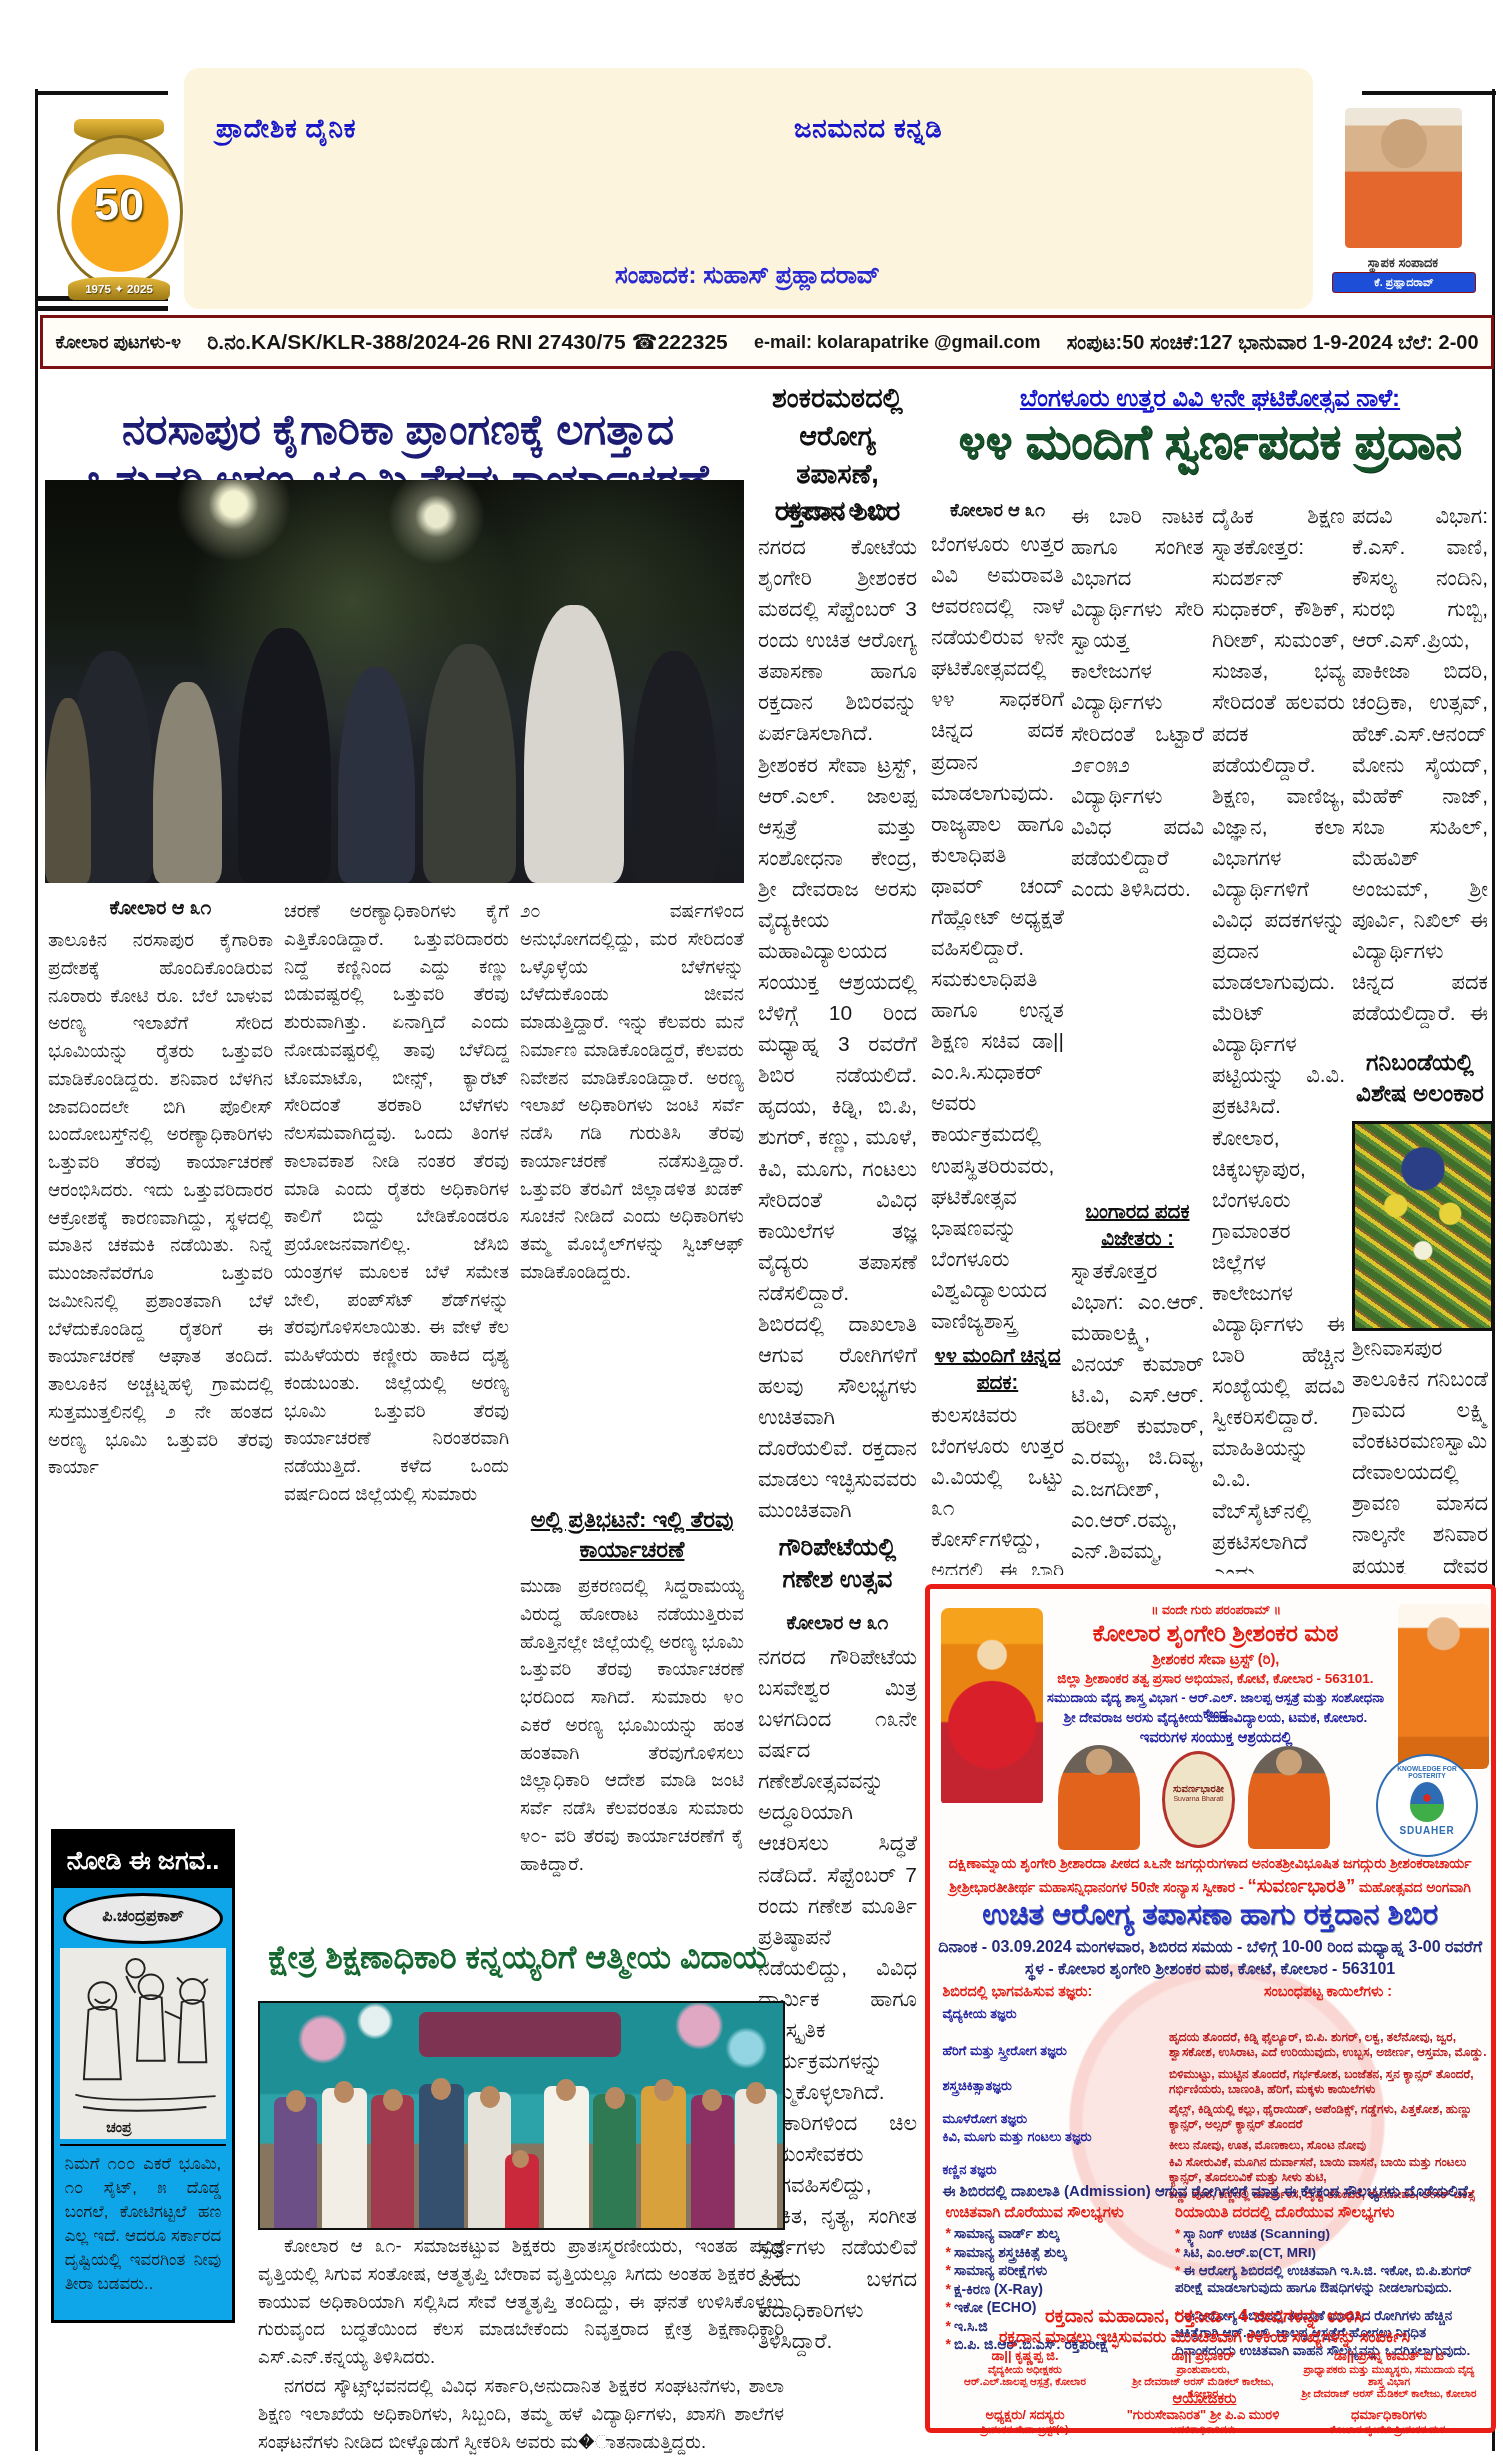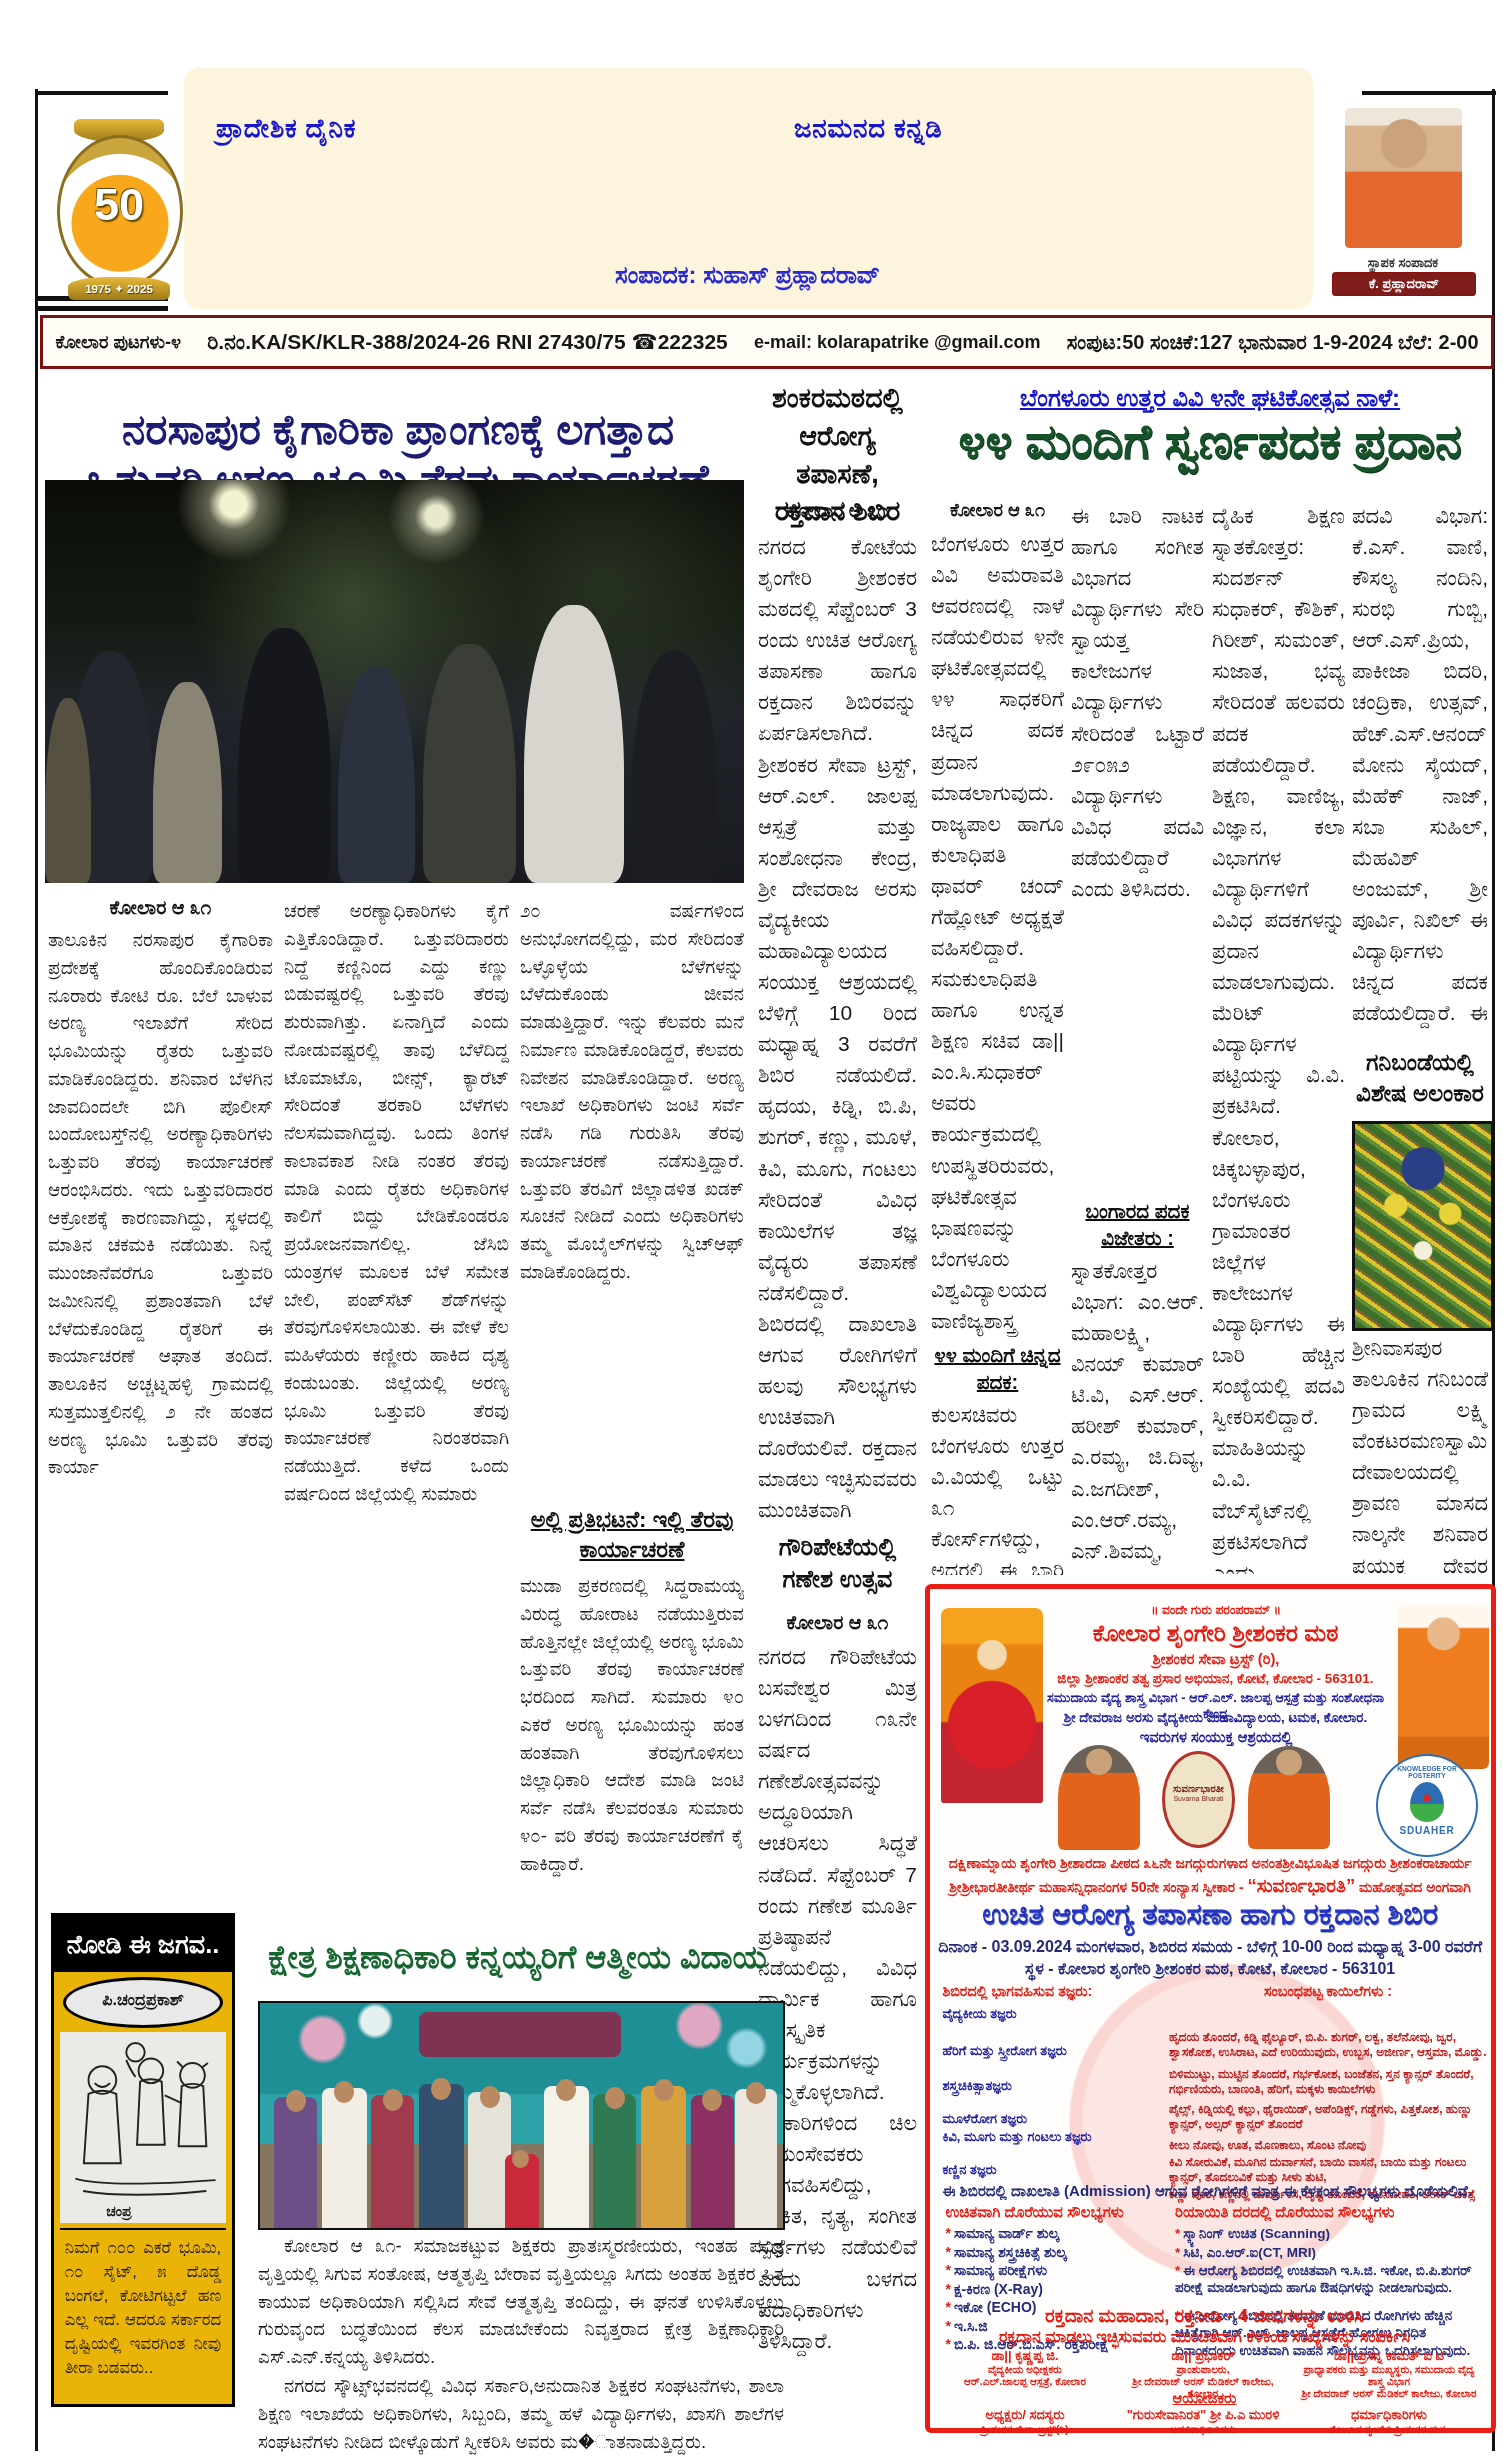--- a/index.html
+++ b/index.html
@@ -21,22 +21,22 @@
      border:3.1px solid #8a6d1d;}
   #logo .fifty{position:absolute;left:0;top:66px;width:130px;text-align:center;font-size:45px;font-weight:bold;color:#fff;text-shadow:1.5px 1.5px 1.5px #5b4708,-0.8px -0.8px 0 #5b4708;}
   #logo .ribbon-top{position:absolute;left:20px;top:6.2px;width:90px;height:23px;background:linear-gradient(#e7b93c,#9c7a16);border-radius:6.2px 6.2px 50% 50%;}
   #logo .ribbon-bot{position:absolute;left:14px;top:164px;width:102px;height:23px;background:linear-gradient(#e7b93c,#9c7a16);border-radius:40% 40% 6.2px 6.2px;
      color:#fff;font-size:11.6px;font-weight:bold;text-align:center;line-height:23px;text-shadow:0.8px 0.8px 0.8px #4d3a05;}
   
   #founder-photo{left:1345px;top:108px;width:117px;height:140px;border-radius:4.6px;
      background:linear-gradient(180deg,#efe6da 0 12%,#d9b38c 13% 45%,#e4672d 46% 100%);}
   #founder-photo:before{content:"";position:absolute;left:36px;top:10.8px;width:46px;height:49px;border-radius:50%;background:#caa37b;}
   #founder-label{left:1332px;top:255px;width:142px;text-align:center;font-size:13px;color:#333;font-weight:bold;}
-  #founder-name{left:1332px;top:272px;width:142px;background:#7f1d1d;color:#ffffff;text-align:center;
-     font-size:13px;font-weight:bold;padding:3.1px 0;border:1.5px solid #8c0f0a;border-radius:3.1px;}
+  #founder-name{left:1332px;top:272px;width:142px;background:#1d4ed8;color:#ffffff;text-align:center;
+     font-size:11px;font-weight:bold;padding:3.1px 0;border:1.5px solid #8c0f0a;border-radius:3.1px;}
   
   #infobar{left:40px;top:315px;width:1454px;height:54px;border:3.1px solid #7b1110;background:#fffdf6;
      display:flex;align-items:center;justify-content:space-between;padding:0 12.4px;box-sizing:border-box;}
   #infobar span{white-space:nowrap;}
   .ib-kn{font-size:18px;font-weight:bold;}
   .ib-reg{font-size:21px;font-weight:bold;}
   .ib-mail{font-size:18px;font-weight:bold;}
   .ib-issue{font-size:20px;font-weight:bold;}
   
   #lead-headline{left:43px;top:378px;width:710px;text-align:center;color:#1c1c74;font-weight:bold;
@@ -68,21 +68,21 @@
      radial-gradient(circle at 30% 40%,#e8d23a 0 7%,transparent 8%),
      radial-gradient(circle at 70% 44%,#e8d23a 0 7%,transparent 8%),
      radial-gradient(circle at 50% 62%,#f3f0da 0 6%,transparent 7%),
      repeating-linear-gradient(35deg,#3f6f2a 0 7px,#5c8f38 7px 10.8px,#d9c42c 10.8px 14.7px,#87652d 14.7px 17px);}
   
   .col{font-size:18.5px;line-height:1.5;text-align:justify;color:#191919;overflow:hidden;}
   .subhead{font-weight:bold;text-align:center;text-decoration:underline;font-size:22.4px;line-height:1.35;color:#101010;}
   .subhead-plain{font-weight:bold;text-align:center;font-size:25.5px;line-height:1.35;color:#101010;}
   .colsm{font-size:21px;line-height:1.48;text-align:justify;color:#191919;overflow:hidden;}
   
-  #cartoon{left:51px;top:1913px;width:184px;height:494px;border:3.1px solid #000;box-sizing:border-box;background:#eab308;}
+  #cartoon{left:51px;top:1829px;width:184px;height:494px;border:3.1px solid #000;box-sizing:border-box;background:#0ea5e9;}
   #cartoon-title{background:#000;color:#fff;font-size:25.5px;font-weight:bold;text-align:center;height:56px;line-height:56px;}
   #cartoon-oval{margin:4.6px auto 0;width:154px;height:45px;border:3.9px solid #000;border-radius:50%;background:#e9e9e9;
      text-align:center;line-height:40px;font-size:16px;font-weight:bold;}
   #cartoon-art{margin:4.6px 6.2px 0;height:191px;background:#eceae4;position:relative;}
   #cartoon-sign{position:absolute;left:46px;bottom:3.1px;font-size:14px;font-weight:bold;}
   #cartoon-caption{margin:4.6px 6.2px;border-top:2.3px solid #000;padding:6.2px 4.6px;font-size:16.6px;line-height:1.45;text-align:justify;}
   
   #farewell-headline{left:249px;top:1939px;width:537px;text-align:center;font-size:32px;font-weight:bold;color:#15672f;}
   #farewell-body{left:258px;top:2232px;width:526px;font-size:18.5px;line-height:1.5;text-align:justify;}
   #farewell-body p{margin:0 0 1.5px;text-indent:26px;}

